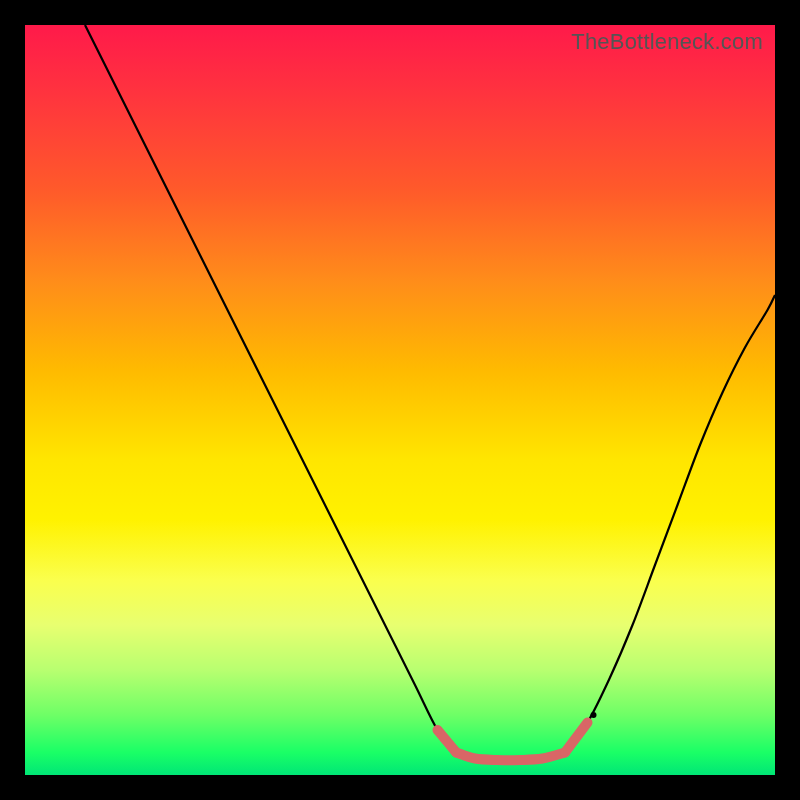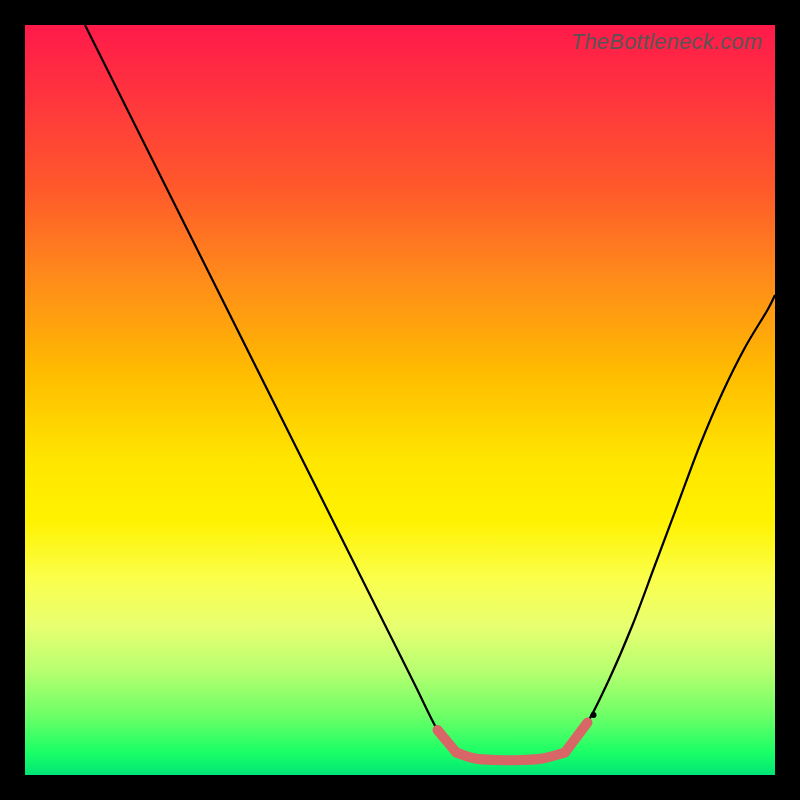--- a/index.html
+++ b/index.html
@@ -33,21 +33,20 @@
       #ffba00 46%,
       #ffe600 58%,
       #fff200 66%,
       #faff4d 74%,
       #e8ff70 80%,
       #b8ff70 86%,
       #6eff66 92%,
       #1aff66 97%,
       #00e676 100%
     );
-    font-style: italic;
   }
   .watermark {
     position: absolute;
     top: 4px;
     right: 12px;
     color: #555;
     font-size: 22px;
     letter-spacing: 0.2px;
     user-select: none;
   }

